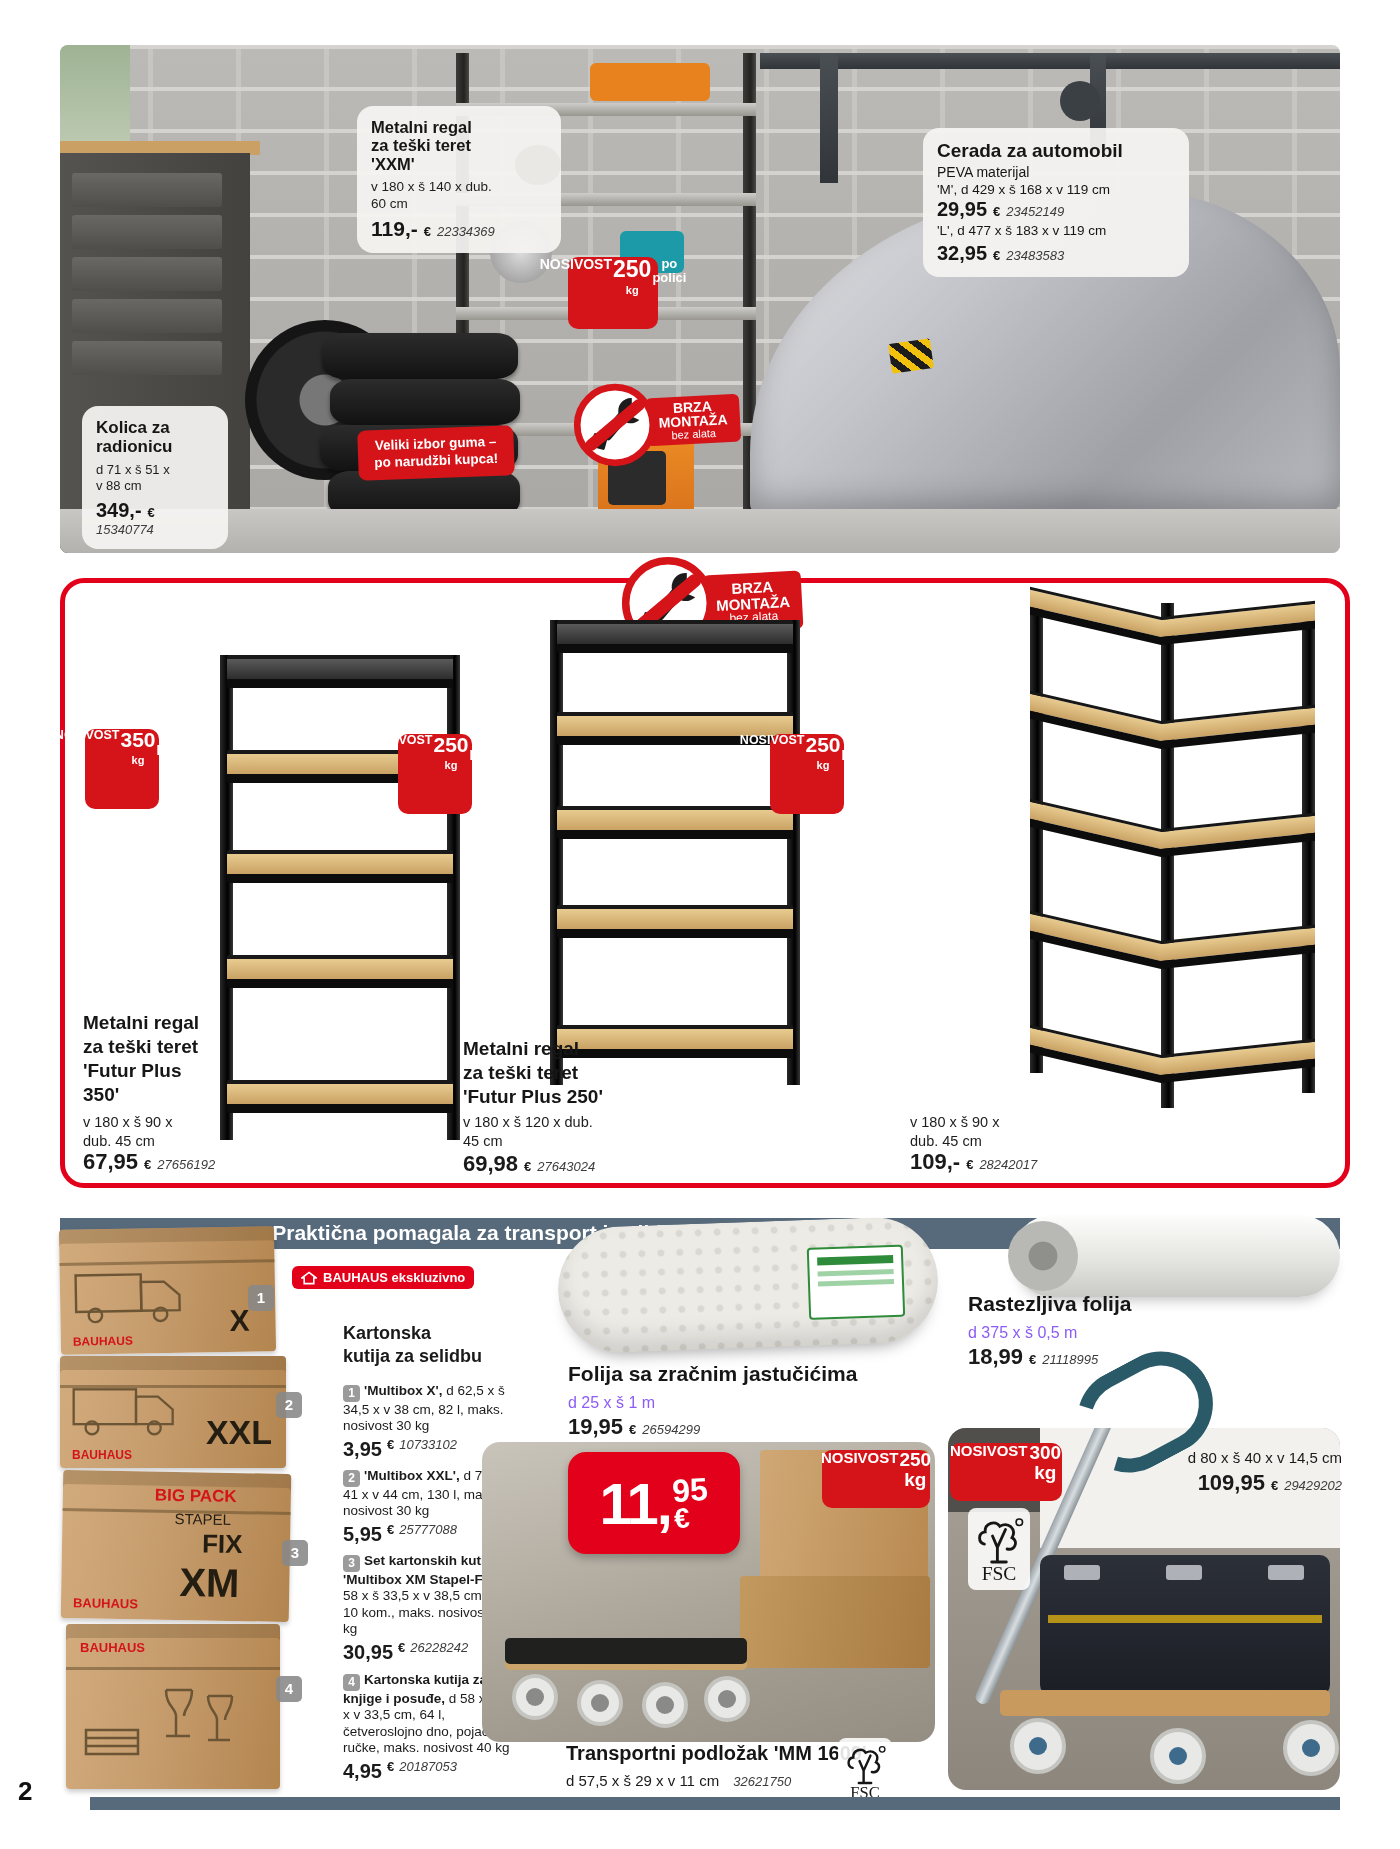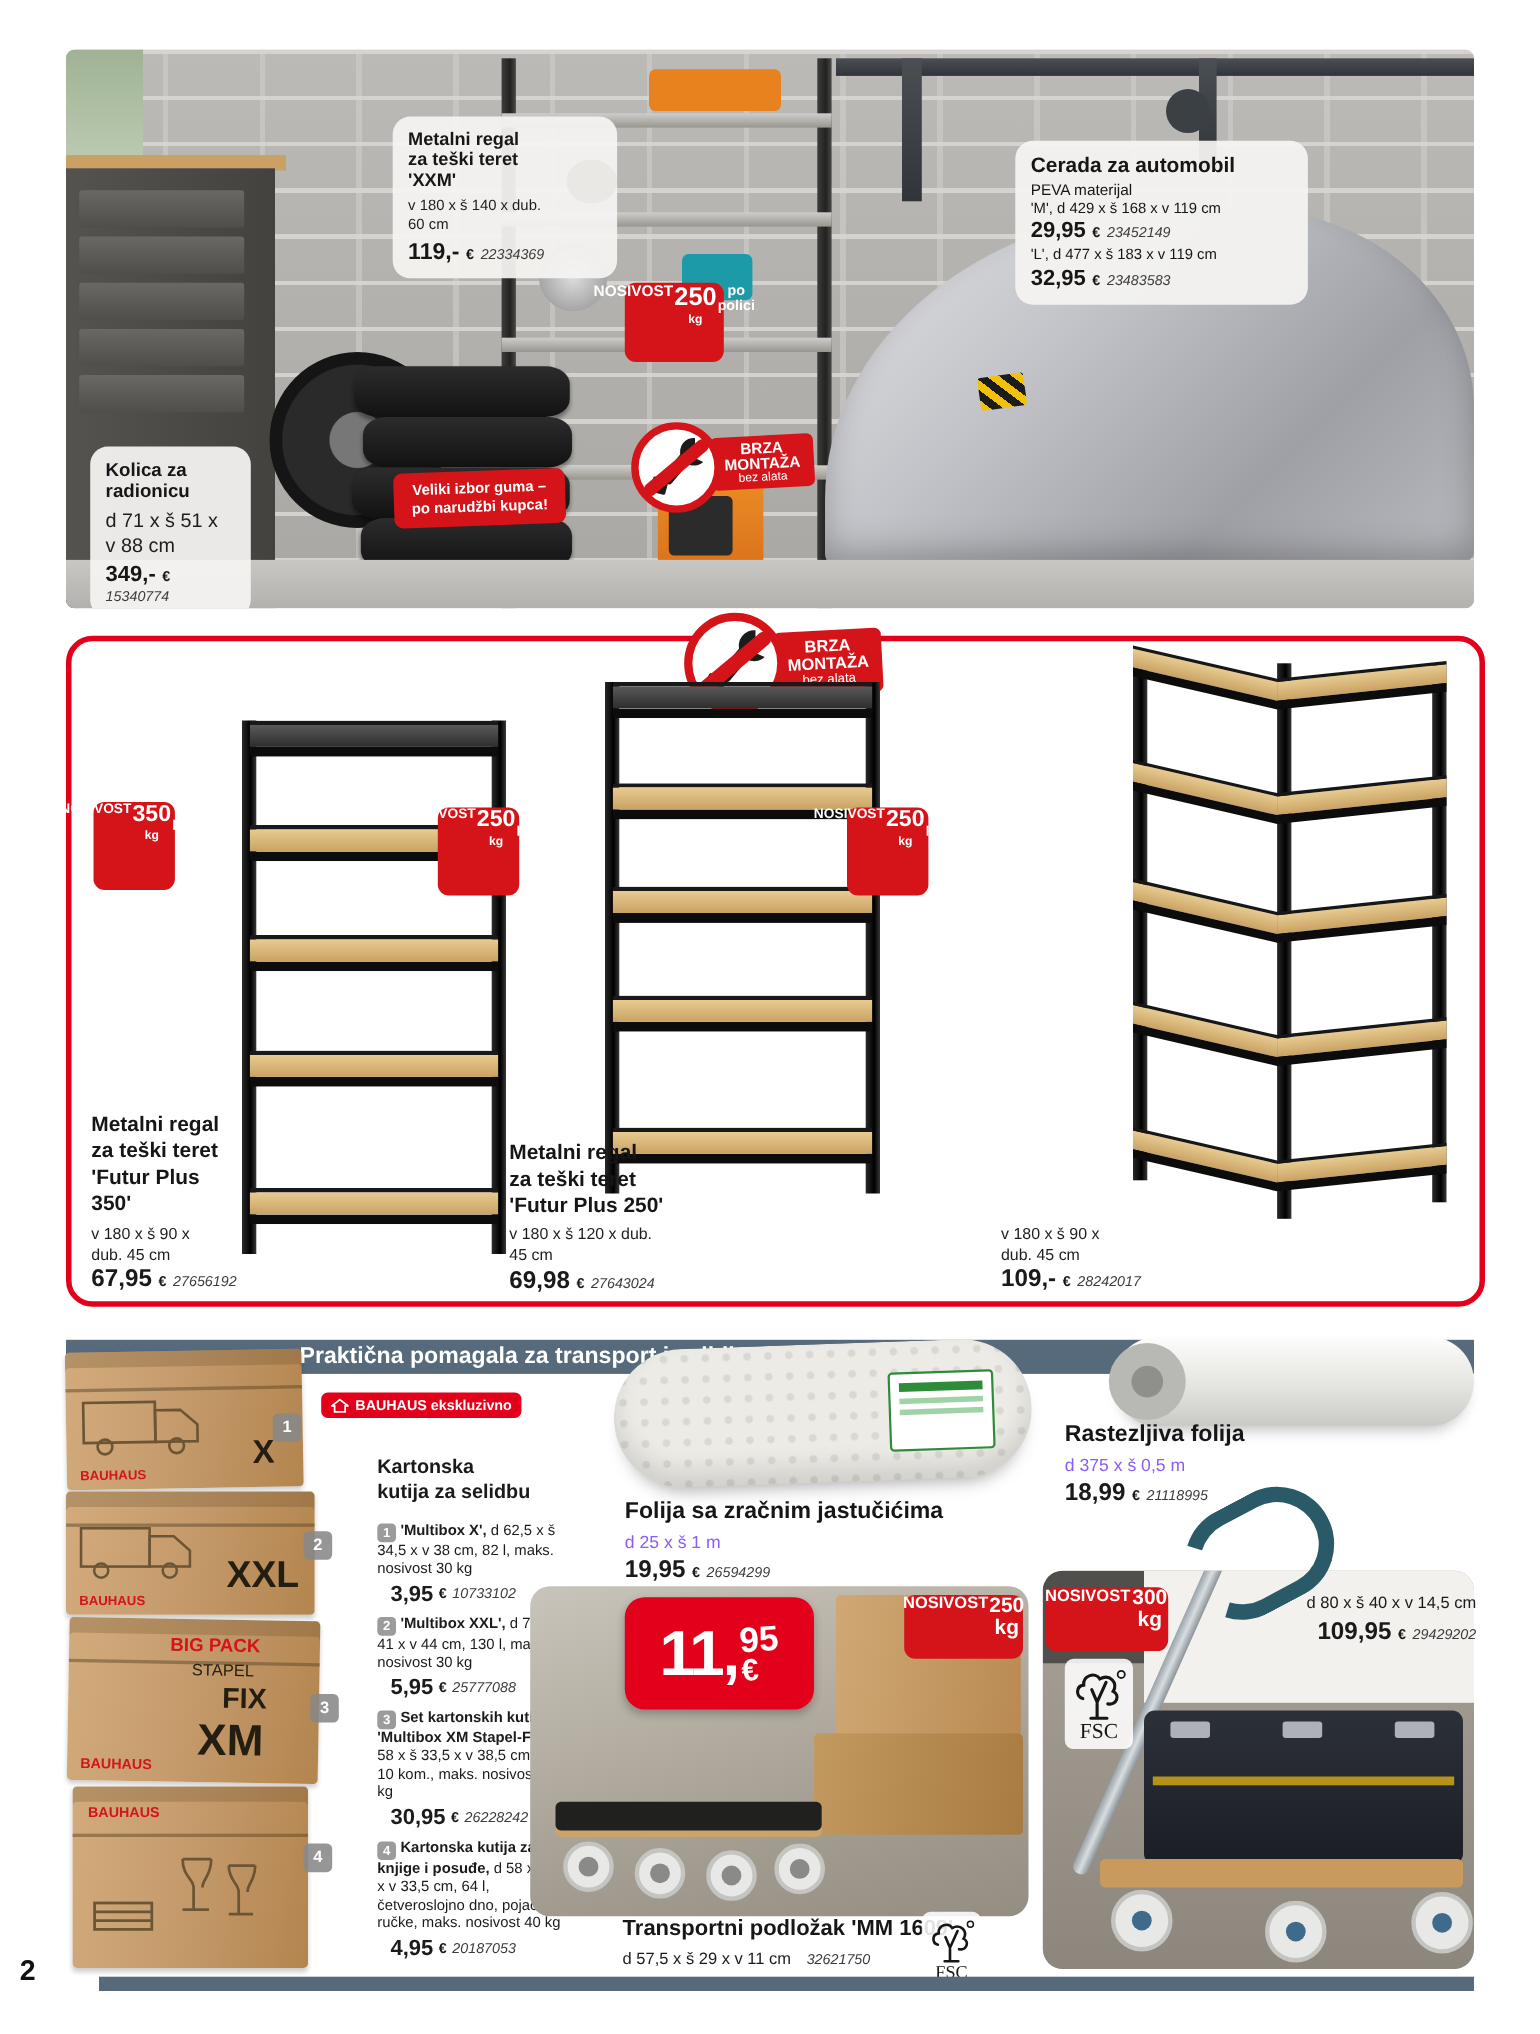--- a/index.html
+++ b/index.html
@@ -70,21 +70,21 @@
     gap:6px;padding:0 9px;font-weight:bold;font-size:13px;height:23px;}
   .box{position:absolute;background:linear-gradient(100deg,#d2ab7c 0%,#c69c6d 45%,#b3854f 100%);
     border-radius:4px;box-shadow:inset 0 14px 0 rgba(94,72,40,.25), 0 3px 5px rgba(0,0,0,.2);}
   .box .flap{position:absolute;left:0;right:0;top:26%;height:3px;background:rgba(94,72,40,.5);}
   .numchip{position:absolute;width:26px;height:26px;background:rgba(135,135,135,.88);color:#fff;border-radius:5px;
     text-align:center;line-height:26px;font-weight:bold;font-size:15px;}
   .kitem{position:absolute;left:343px;width:180px;font-size:13.5px;line-height:1.22;color:#1b1b1b;}
   .kn{display:inline-block;width:17px;height:17px;background:#9b9b9b;color:#fff;border-radius:4px;text-align:center;
      font-size:12px;font-weight:bold;line-height:17px;margin-right:4px;vertical-align:-2px;}
   .kname{font-weight:bold;}
-  .kprice{display:flex;align-items:center;gap:5px;margin-top:2px;margin-left:12px;}
+  .kprice{display:flex;align-items:flex-start;gap:5px;margin-top:2px;}
   .kprice .p{font-size:20px;font-weight:bold;}
   .h2{position:absolute;font-weight:bold;font-size:21px;color:#161616;}
   .d2{position:absolute;font-size:16px;color:#8b5cf6;}
   .wrap{position:absolute;background:#edebe6;border-radius:64px;
     background-image:radial-gradient(circle at 9px 9px, #d9d8d1 3px, transparent 4px);background-size:19px 19px;
     box-shadow:0 12px 16px -10px rgba(0,0,0,.35), inset 0 -14px 22px rgba(0,0,0,.12);}
   .film{position:absolute;background:linear-gradient(180deg,#fdfdfc,#e4e4e0 55%,#c9c9c5);border-radius:42px;
     box-shadow:0 10px 14px -8px rgba(0,0,0,.28);}
   .mphoto{position:absolute;border-radius:18px;overflow:hidden;background:linear-gradient(165deg,#c9c4ba,#a29b8f 70%,#948d81);}
   .rphoto{position:absolute;border-radius:18px;overflow:hidden;background:linear-gradient(#a9a298,#8d867c);}
@@ -173,21 +173,21 @@
       <div class="prow" style="margin-top:4px">
           <span class="pr" style="font-size:20px">32,95</span>
           <span class="cur">€</span>
           <span class="sku">23483583</span>
         </div>
     </div>
 
     <div class="card" style="left:22px;top:361px;width:118px">
       <div class="ct" style="font-size:17px">Kolica za
 radionicu</div>
-      <div class="cd" style="font-size:18px">d 71 x š 51 x
+      <div class="cd" style="font-size:13px">d 71 x š 51 x
 v 88 cm</div>
       <div class="prow">
           <span class="pr" style="font-size:20px">349,-</span>
           <span class="cur">€</span>
         </div>
       <div class="sku">15340774</div>
     </div>
 
     <div class="nbadge" style="left:508px;top:212px;width:90px;height:72px">
       <div class="nb-l" style="font-size:14px">NOSIVOST</div>

